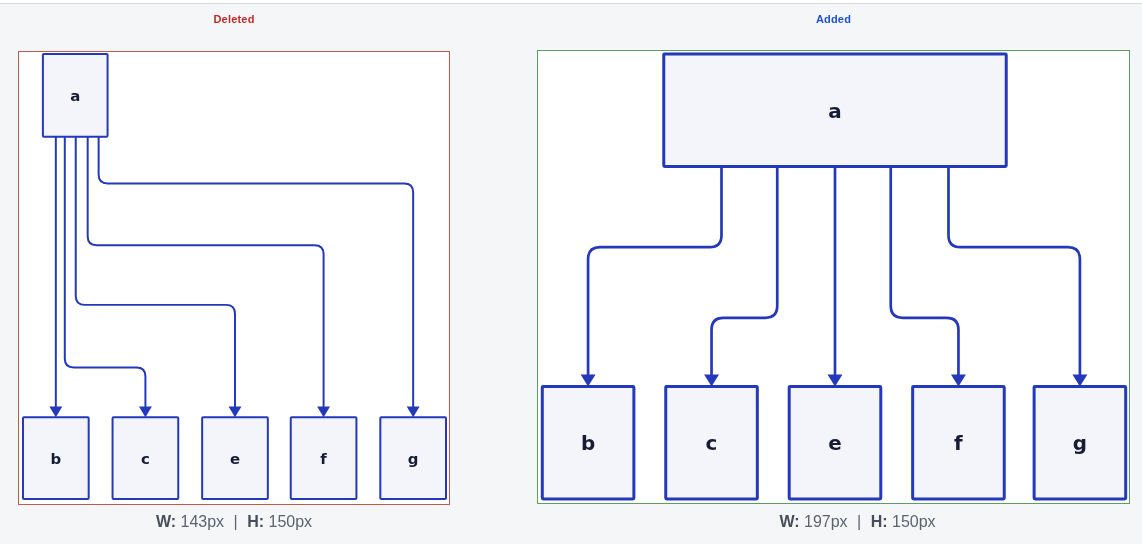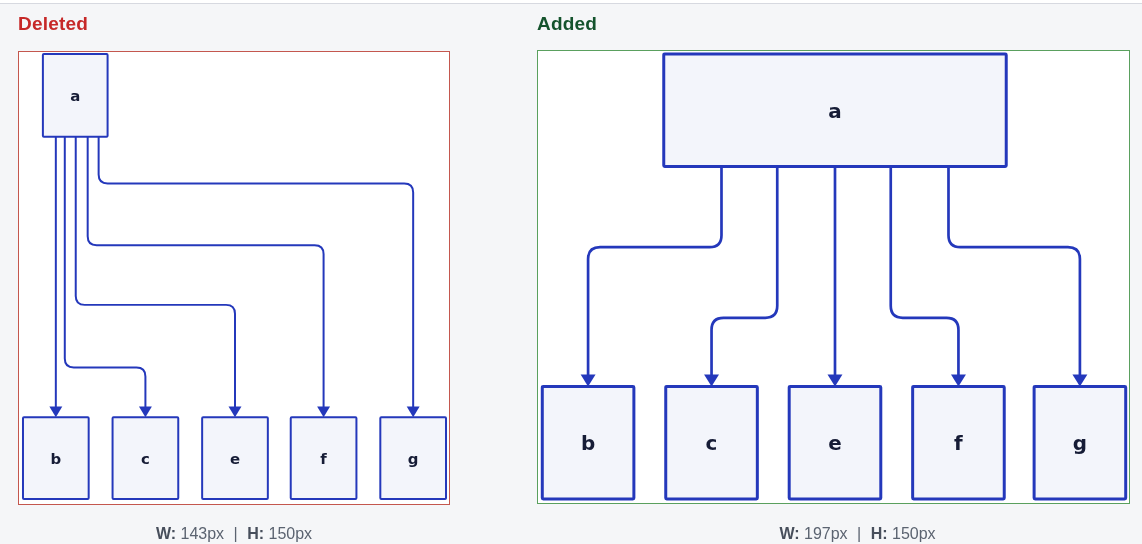--- a/index.html
+++ b/index.html
@@ -10,36 +10,35 @@
   }
   body { background: #f5f6f8; position: relative; }
   .topbar {
     position: absolute; left: 0; top: 0;
     width: 100%; height: 4px;
     background: #ffffff;
     border-bottom: 1px solid #d7d9e0;
   }
   .panel-title {
     position: absolute;
-    text-align: left;
-    font-size: 19px;
+    text-align: center;
+    font-size: 11px;
     font-weight: bold;
     letter-spacing: 0.2px;
   }
   .panel {
     position: absolute;
     background: #ffffff;
   }
   .panel svg { display: block; width: 100%; height: 100%; }
   .caption {
     position: absolute;
     text-align: center;
     font-size: 16px;
     color: #5b6370;
-    margin-top: 12px;
   }
   .caption .cap-label { font-weight: bold; color: #474e5b; }
   .caption .cap-sep { padding: 0 5px; color: #5b6370; }
 </style>
 </head>
 <body>
 
 <div class="topbar"></div>
 
 <div class="panel-title" id="title-0" style="left: 18px; width: 432px; top: 13px; color: rgb(198, 40, 40);">Deleted</div>
@@ -70,21 +69,21 @@
     </svg>
 </div>
 <div class="caption" id="caption-0" style="left: 18px; width: 432px; top: 513px;">
   <span class="cap-label">W:</span>
   <span class="cap-value">143px</span>
   <span class="cap-sep">|</span>
   <span class="cap-label">H:</span>
   <span class="cap-value">150px</span>
 </div>
 
-<div class="panel-title" id="title-1" style="left: 537px; width: 593px; top: 13px; color: #14532d;">Added</div>
+<div class="panel-title" id="title-1" style="left: 537px; width: 593px; top: 13px; color: #1d4ed8;">Added</div>
 <div class="panel" id="panel-1" style="left: 537px; top: 50px; width: 593px; height: 454px; border: 1px solid rgb(90, 160, 94);">
   <svg viewBox="0 0 593 454">
       <path d="M 184 116 L 184 185 Q 184 197 172 197 L 62 197 Q 50 197 50 209 L 50 327" fill="none" stroke="#2438bb" stroke-width="2.7"></path>
       <path d="M 42.5 325 L 57.5 325 L 50 337 Z" fill="#2438bb"></path>
       <path d="M 240 116 L 240 256 Q 240 268 228 268 L 186 268 Q 174 268 174 280 L 174 327" fill="none" stroke="#2438bb" stroke-width="2.7"></path>
       <path d="M 166.5 325 L 181.5 325 L 174 337 Z" fill="#2438bb"></path>
       <path d="M 298 116 L 298 327" fill="none" stroke="#2438bb" stroke-width="2.7"></path>
       <path d="M 290.5 325 L 305.5 325 L 298 337 Z" fill="#2438bb"></path>
       <path d="M 354 116 L 354 256 Q 354 268 366 268 L 410 268 Q 422 268 422 280 L 422 327" fill="none" stroke="#2438bb" stroke-width="2.7"></path>
       <path d="M 414.5 325 L 429.5 325 L 422 337 Z" fill="#2438bb"></path>

